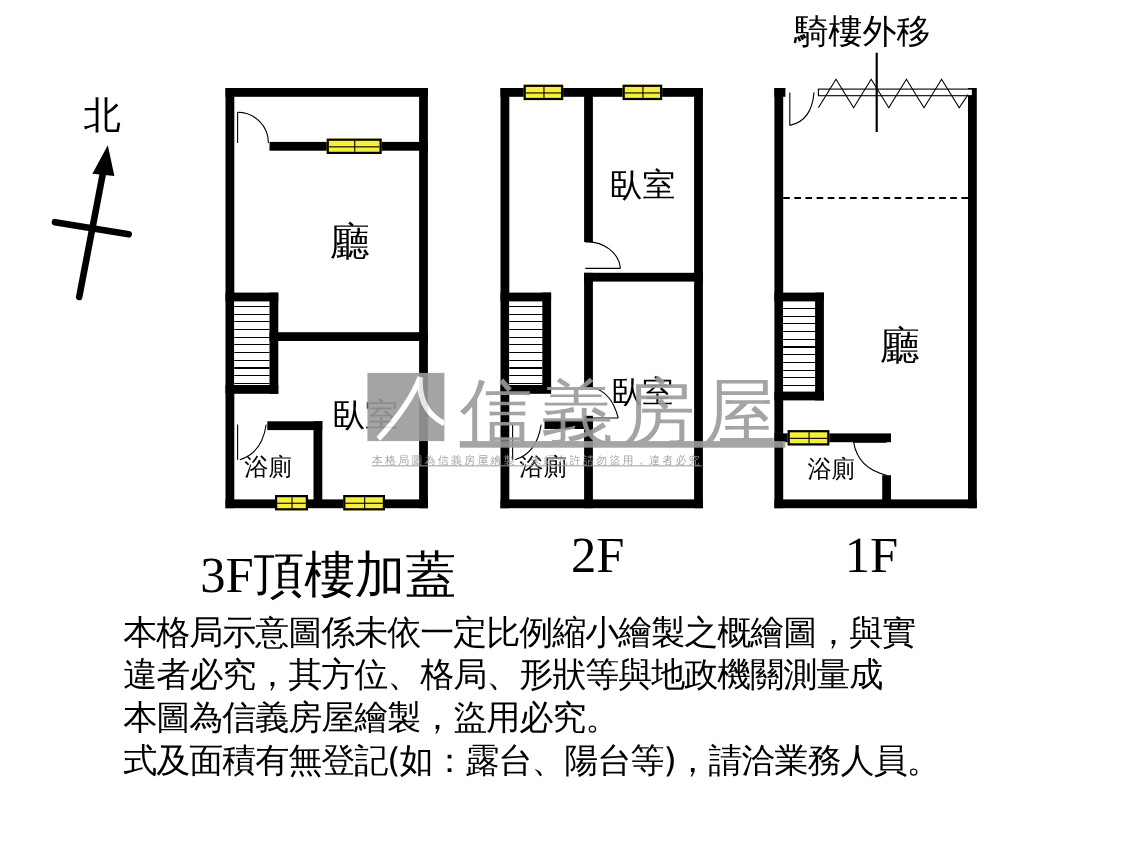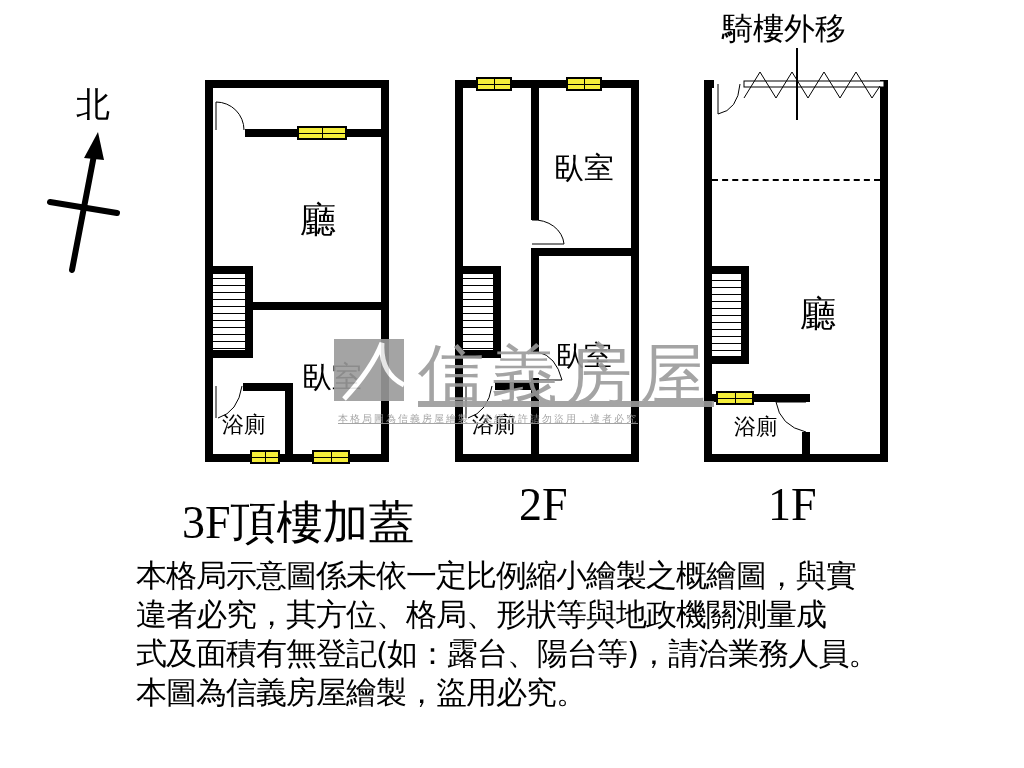--- a/index.html
+++ b/index.html
@@ -8,21 +8,21 @@
   .abs { position:absolute; }
   .wall { position:absolute; background:#000; }
   .win { position:absolute; background:#f5ee3a; border:2px solid #000; box-sizing:border-box; }
   .win::before { content:""; position:absolute; left:0; right:0; top:50%; height:1px; background:#000; }
   .win::after { content:""; position:absolute; top:0; bottom:0; left:50%; width:1px; background:#000; }
   .room-label { position:absolute; font-family:"DejaVu Serif","Liberation Serif",serif; color:#000; white-space:nowrap;text-align:center; }
   .floor-label { position:absolute; font-family:"Liberation Serif","DejaVu Serif",serif; font-size:46px; white-space:nowrap; }
   .stairs { position:absolute; background:repeating-linear-gradient(to bottom,#fff 0,#fff 6px,#000 6px,#000 7px); }
   .note { position:absolute; left:112px; top:556px; width:880px; font-family:"DejaVu Sans","Liberation Sans",sans-serif;
           font-size:31px; line-height:39px; letter-spacing:-1px; }
-  .note div { white-space:nowrap;margin-left:24px; }
+  .note div { white-space:nowrap; }
   .wm-box { position:absolute; left:334px; top:339px; width:70px; height:62px; background:#9b9b9b; }
   .wm-text { position:absolute; font-family:"DejaVu Sans","Liberation Sans",sans-serif; color:#9b9b9b; white-space:nowrap;text-decoration:underline; }
 </style>
 </head>
 <body>
 
 <div>
   <span class="abs room-label" style="left:76px;top:82px;font-size:34px;">北</span>
   <svg class="abs" style="left:40px;top:120px;" width="100" height="160">
     <line x1="32" y1="150" x2="55" y2="30" stroke="#000" stroke-width="6" stroke-linecap="round"></line>
@@ -132,15 +132,15 @@
         <path d="M10 60 Q 38 30 48 4 Q 46 34 70 46" fill="none" stroke="#fff" stroke-width="5"></path>
       </svg>
   </div>
   <span class="wm-text" style="left:418px;top:330px;font-size:66px;letter-spacing:8px;">信義房屋</span>
   <span class="wm-text" style="left:338px;top:412px;font-size:10px;letter-spacing:2px;">本格局圖為信義房屋繪製，未經允許請勿盜用，違者必究</span>
 </div>
 
 <div class="note">
   <div>本格局示意圖係未依一定比例縮小繪製之概繪圖，與實</div>
   <div>違者必究，其方位、格局、形狀等與地政機關測量成</div>
+  <div>本圖為信義房屋繪製，盜用必究。</div>
   <div>式及面積有無登記(如：露台、陽台等)，請洽業務人員。</div>
-  <div>本圖為信義房屋繪製，盜用必究。</div>
 </div>
 
 </body></html>

